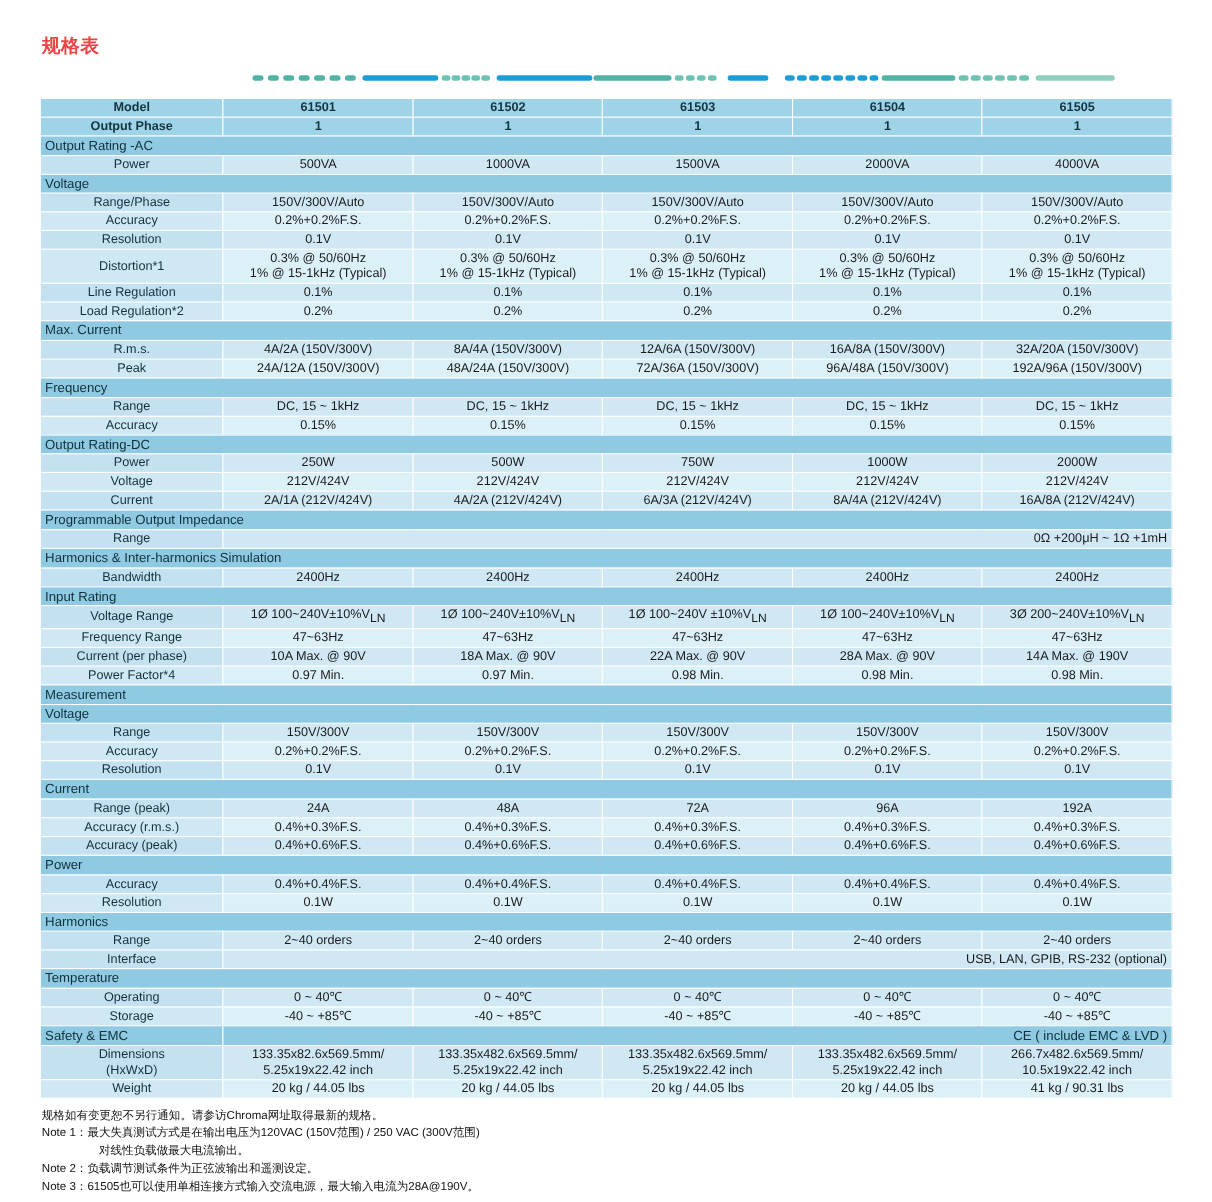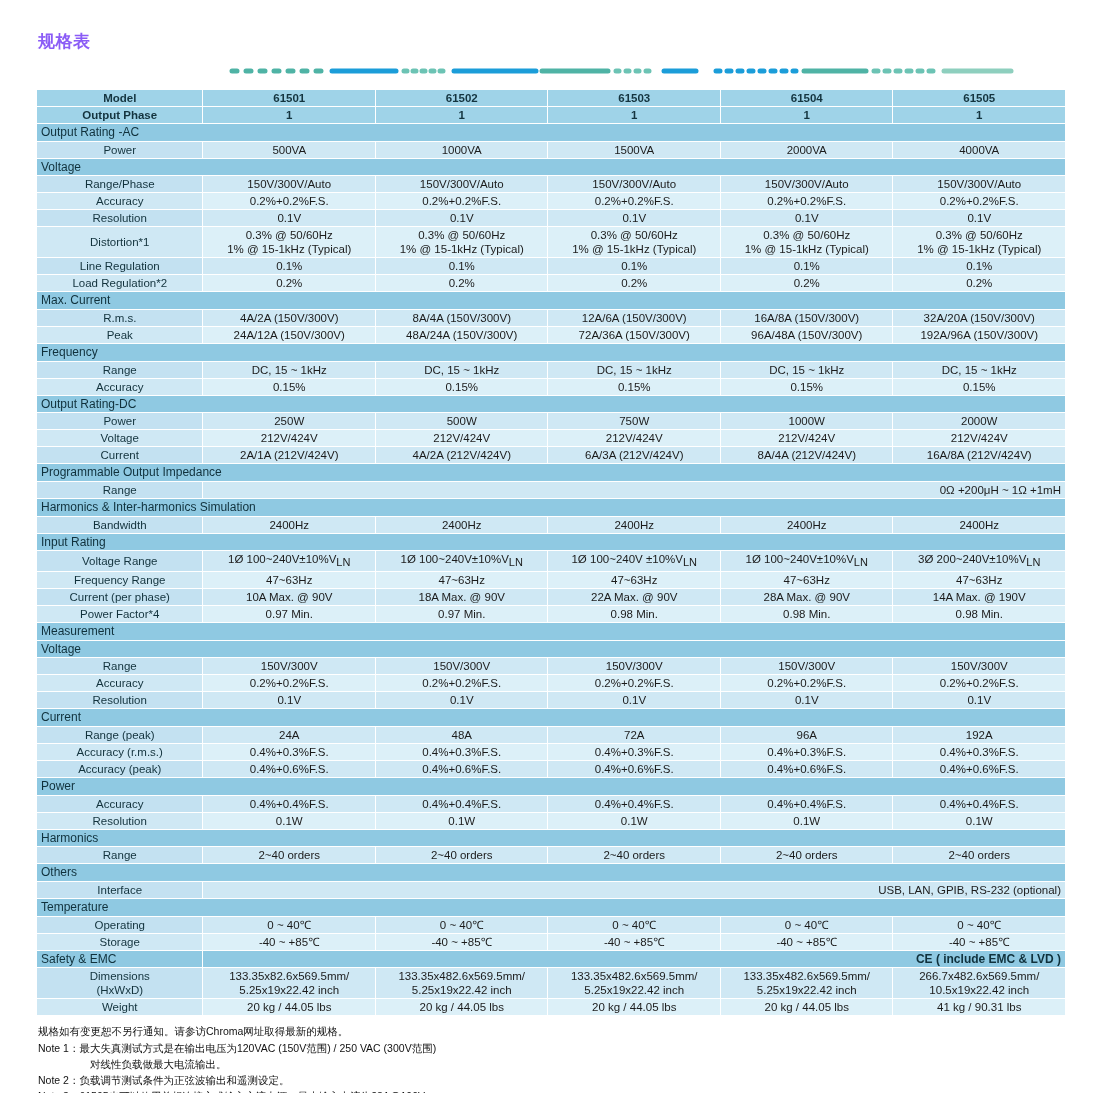--- a/index.html
+++ b/index.html
@@ -7,21 +7,21 @@
   body {
     width: 1102px;
     min-height: 1093px;
     background: #ffffff;
     font-family: "Liberation Sans", sans-serif;
     color: #1b1b1b;
     position: relative;
   }
   .page { padding: 24px 36px 0 36px; }
   .doc-title {
-    color: #8b5cf6;
+    color: #ef4444;
     font-size: 17px;
     font-weight: 700;
     margin: 6px 0 10px 2px;
     letter-spacing: 0.5px;
   }
   .deco-rule {
     height: 16px;
     margin: 0 0 10px 0;
     position: relative;
     overflow: hidden;
@@ -415,23 +415,20 @@
           <td colspan="6">Harmonics</td>
         </tr>
         <tr class="data">
           <td class="lbl">Range</td>
           <td class="val">2~40 orders</td>
           <td class="val">2~40 orders</td>
           <td class="val">2~40 orders</td>
           <td class="val">2~40 orders</td>
           <td class="val">2~40 orders</td>
         </tr>
-        <tr class="section">
-          <td colspan="6">Others</td>
-        </tr>
         <tr class="data">
           <td class="lbl">Interface</td>
           <td colspan="5" class="ctr-span">USB, LAN, GPIB, RS-232 (optional)</td>
         </tr>
         <tr class="section">
           <td colspan="6">Temperature</td>
         </tr>
         <tr class="data">
           <td class="lbl">Operating</td>
           <td class="val">0 ~ 40℃</td>
@@ -443,21 +440,21 @@
         <tr class="alt">
           <td class="lbl">Storage</td>
           <td class="val">-40 ~ +85℃</td>
           <td class="val">-40 ~ +85℃</td>
           <td class="val">-40 ~ +85℃</td>
           <td class="val">-40 ~ +85℃</td>
           <td class="val">-40 ~ +85℃</td>
         </tr>
         <tr class="section">
           <td>Safety &amp; EMC</td>
-          <td colspan="5" class="ctr-span" style="font-weight: 700;">CE ( include EMC &amp; LVD )</td>
+          <td colspan="5" class="ctr-span" style="font-weight: 400;">CE ( include EMC &amp; LVD )</td>
         </tr>
         <tr class="data">
           <td class="lbl two-line">Dimensions<br>(HxWxD)</td>
           <td class="val two-line">
             <div>133.35x82.6x569.5mm/</div>
             <div>5.25x19x22.42 inch</div>
           </td>
           <td class="val two-line">
             <div>133.35x482.6x569.5mm/</div>
             <div>5.25x19x22.42 inch</div>

